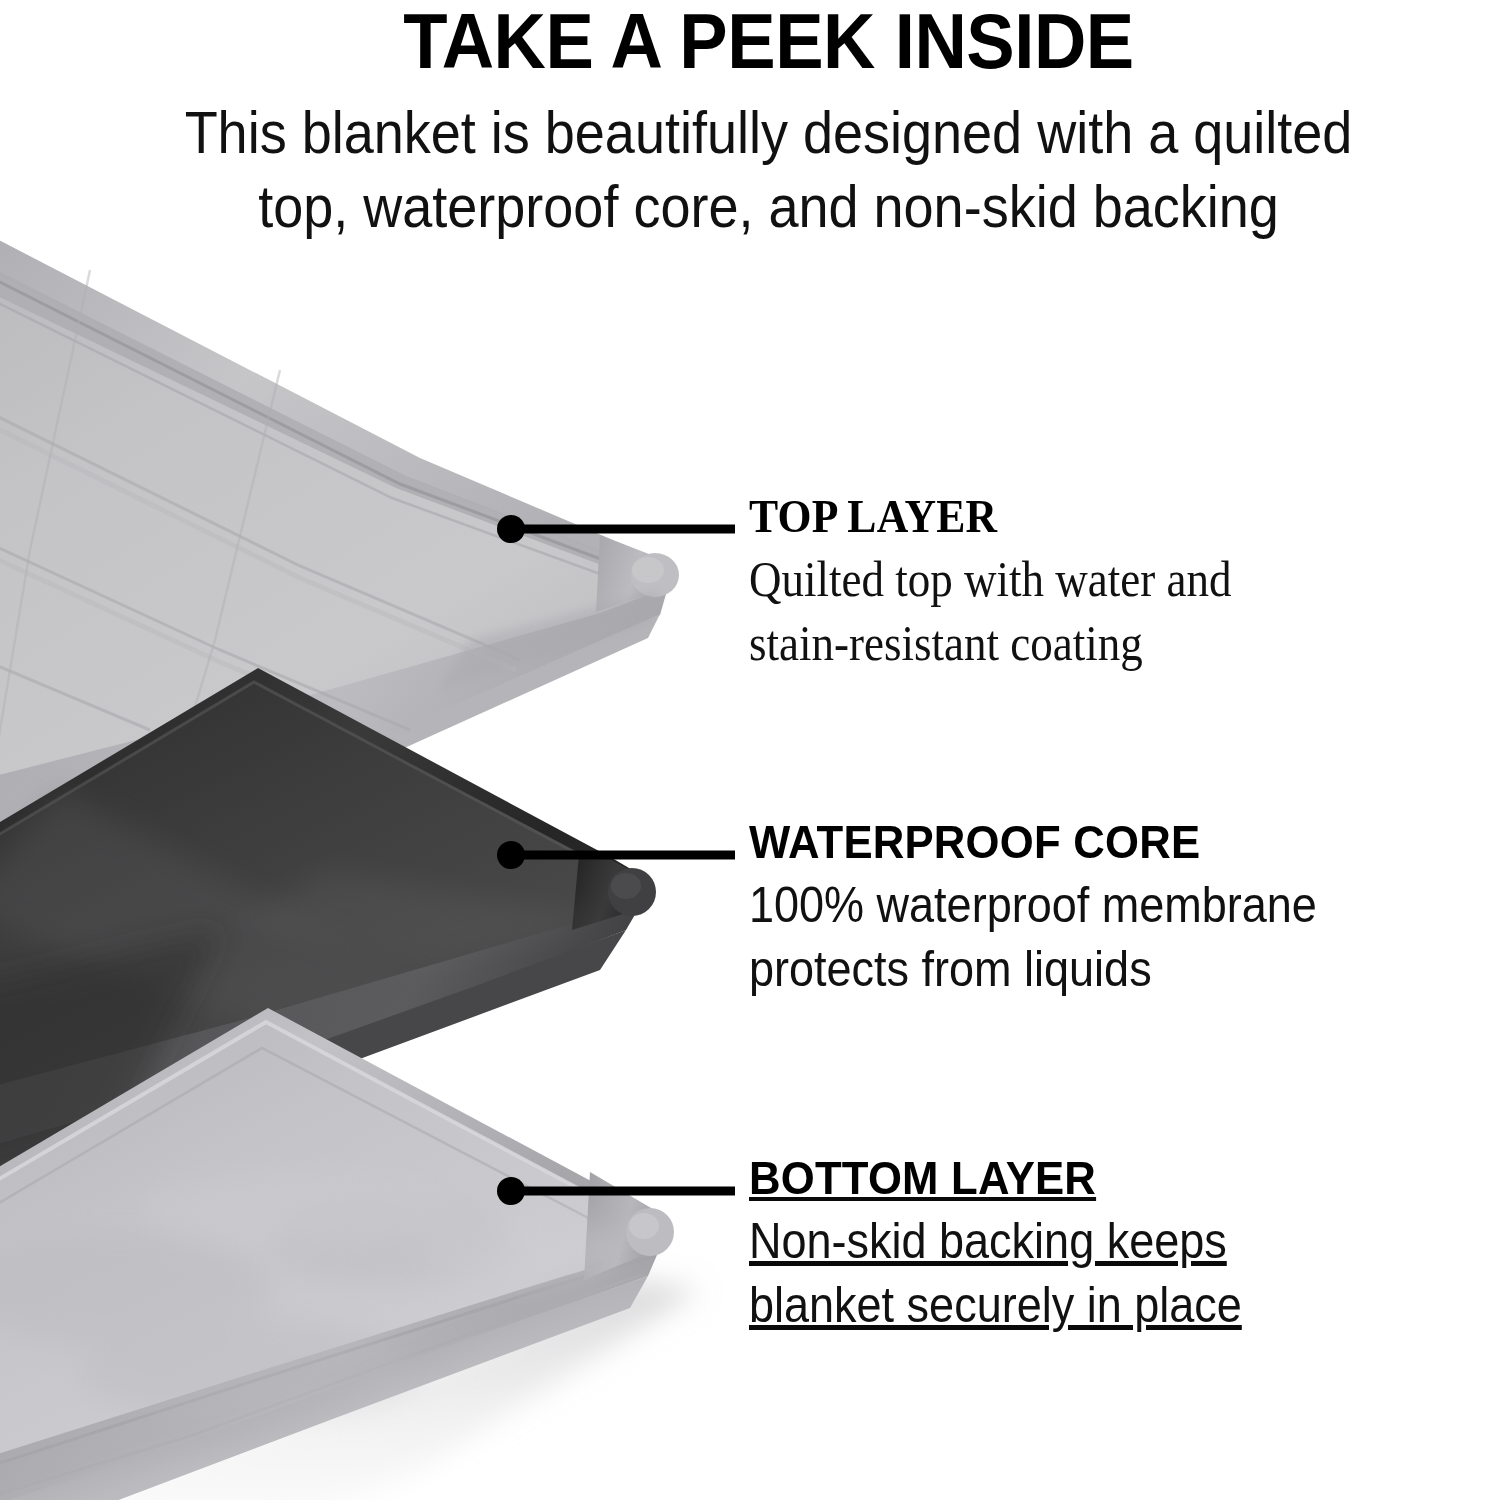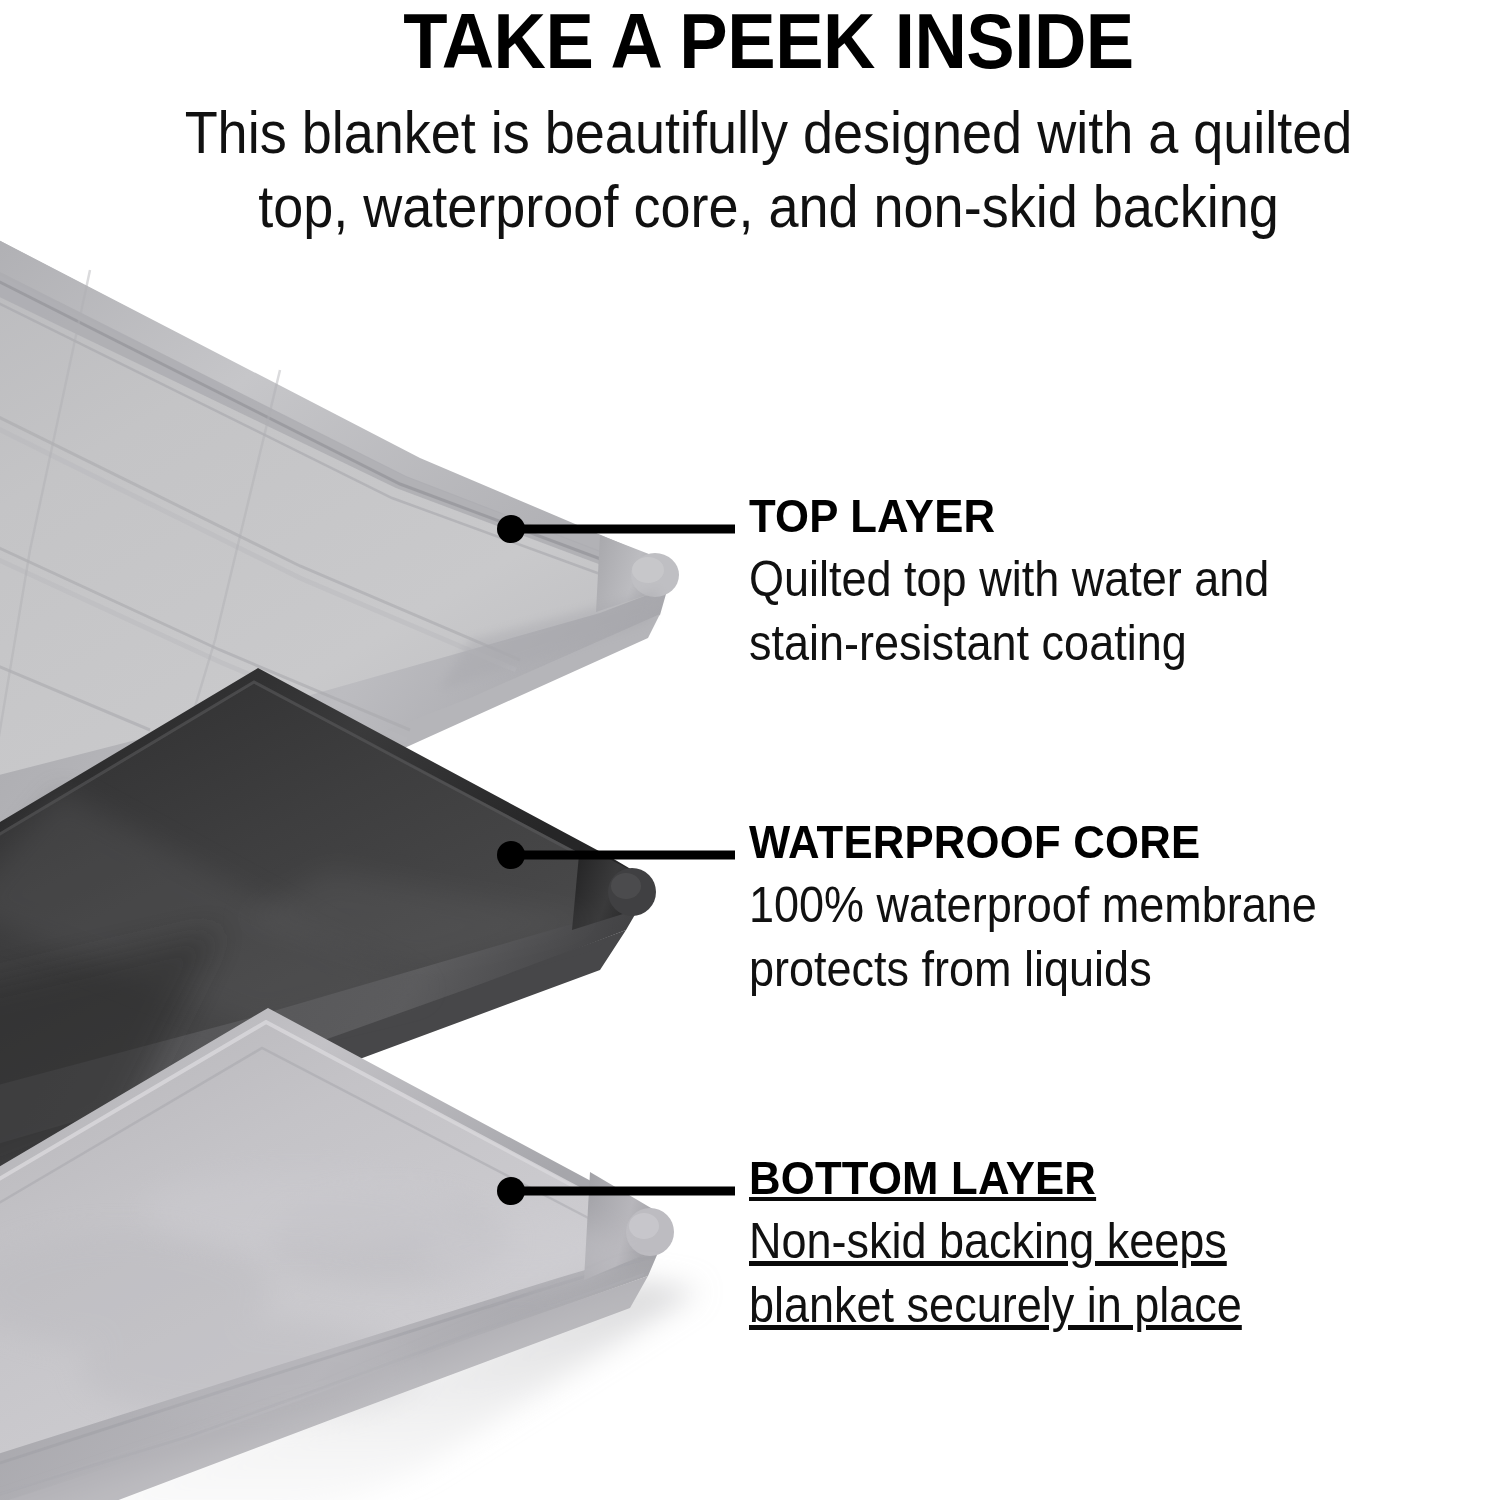--- a/index.html
+++ b/index.html
@@ -227,21 +227,21 @@
                  L 420,1240 L 60,1400 L -40,1400 Z" fill="url(#gShadow)" filter="url(#blurM)"></path>
       </g>
     </svg>
   </div>
 
   <div class="callout" style="left:497px; top:515px;">
     <svg class="lead" width="250" height="30" viewBox="0 0 250 30">
       <circle cx="14" cy="14" r="14" fill="#000"></circle>
       <rect x="14" y="9.5" width="224" height="9" fill="#000"></rect>
     </svg>
-    <div class="txt" style="top:-25px;">
+    <div class="txt" style="top:-25px;font-family:Liberation Serif, serif;">
       <div class="c-head">TOP LAYER</div>
       <div class="c-body">
         <span>Quilted top with water and</span>
         <span>stain-resistant coating</span>
       </div>
     </div>
   </div>
 
   <div class="callout" style="left:497px; top:841px;">
     <svg class="lead" width="250" height="30" viewBox="0 0 250 30">

